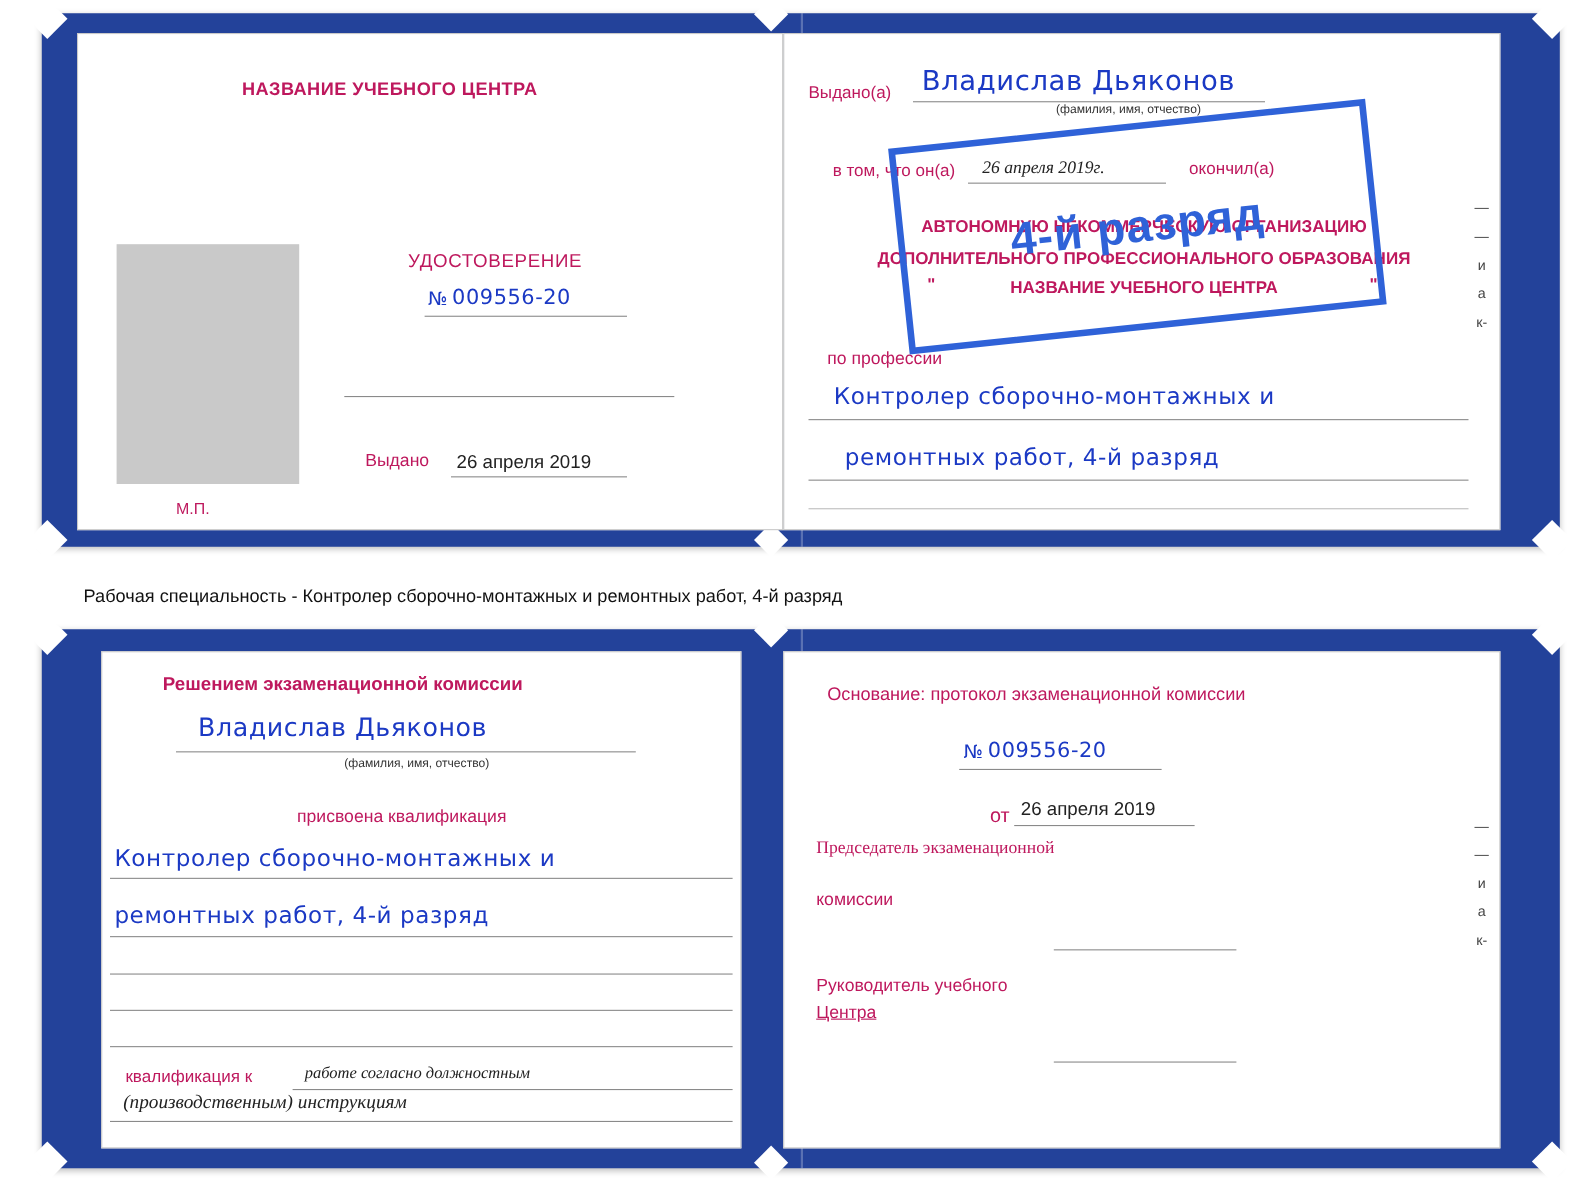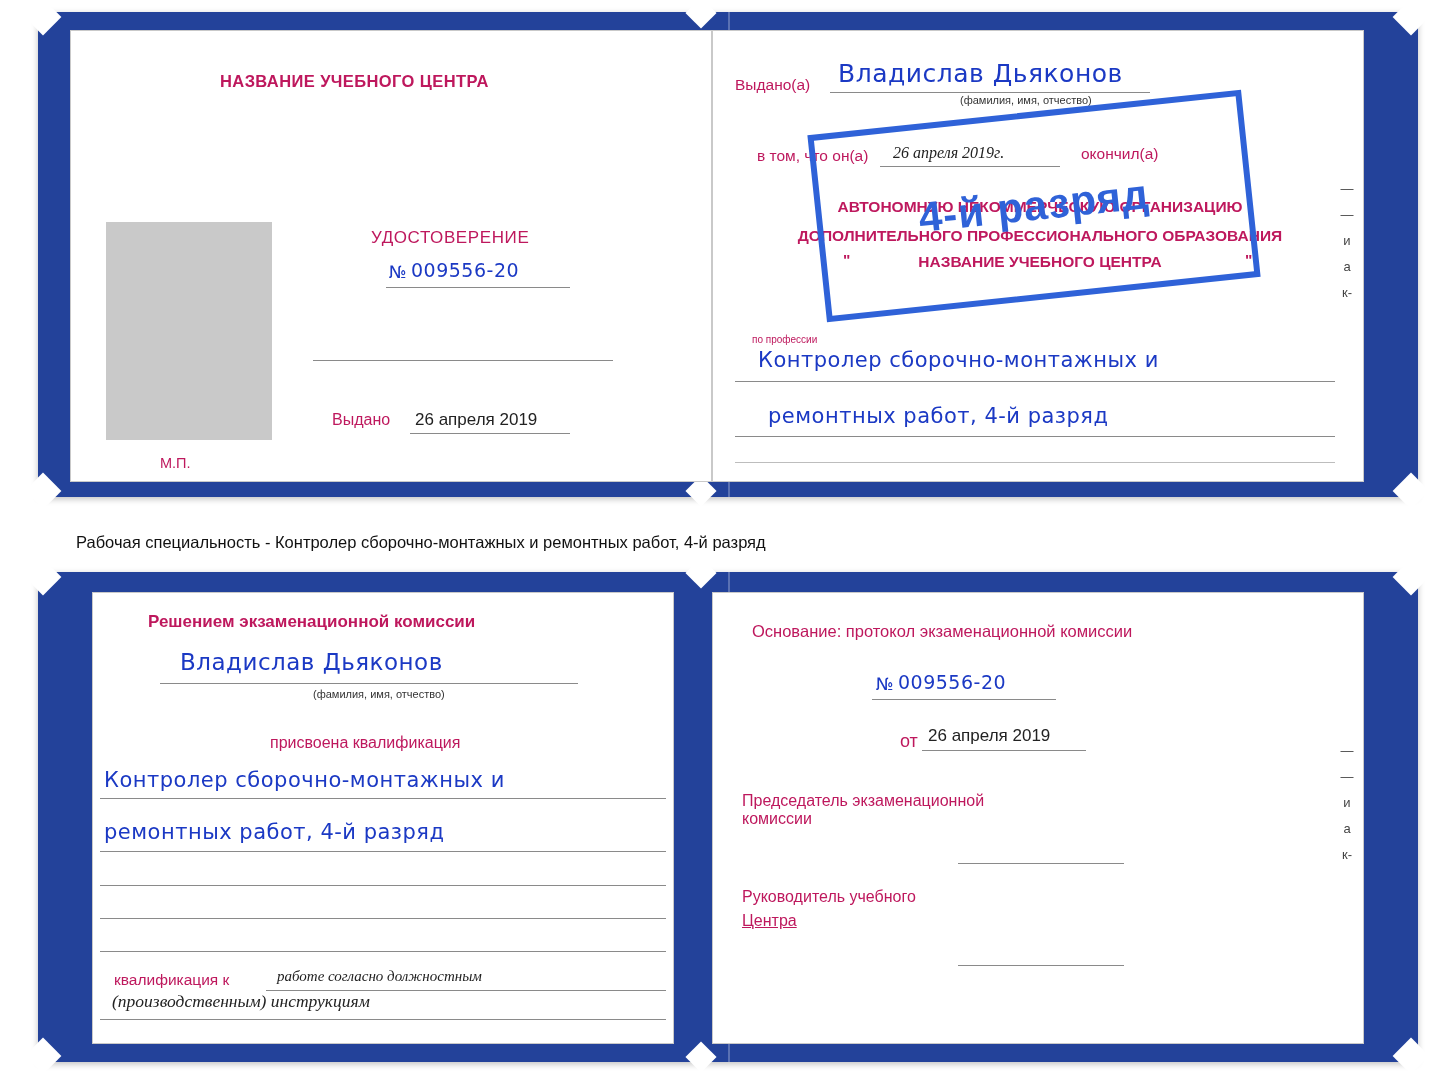--- a/index.html
+++ b/index.html
@@ -175,21 +175,21 @@
   <div class="typed it" style="left:893px; top:144px; font-size:16px;">26 апреля 2019г.</div>
   <div class="rule" style="left:880px; top:166px; width:180px;"></div>
   <div class="print" style="left:1081px; top:145px; font-size:15.5px;">окончил(а)</div>
 
   <div class="print bold center" style="left:730px; top:227px; width:620px; font-size:15.5px;">ДОПОЛНИТЕЛЬНОГО ПРОФЕССИОНАЛЬНОГО ОБРАЗОВАНИЯ</div>
   <div class="print bold center" style="left:740px; top:198px; width:600px; font-size:15.5px;">АВТОНОМНУЮ НЕКОММЕРЧЕСКУЮ ОРГАНИЗАЦИЮ</div>
   <div class="print bold" style="left:843px; top:251px; font-size:15.5px;">"</div>
   <div class="print bold center" style="left:740px; top:253px; width:600px; font-size:15.5px;">НАЗВАНИЕ УЧЕБНОГО ЦЕНТРА</div>
   <div class="print bold" style="left:1245px; top:251px; font-size:15.5px;">"</div>
 
-  <div class="print" style="left:752px; top:318px; font-size:10px;margin-top:16px;">по профессии</div>
+  <div class="print" style="left:752px; top:318px; font-size:16px;">по профессии</div>
 
   <div class="hand" style="left:758px; top:348px; font-size:21px;">Контролер сборочно-монтажных и</div>
   <div class="rule" style="left:735px; top:381px; width:600px;"></div>
 
   <div class="hand" style="left:768px; top:404px; font-size:21px;">ремонтных работ, 4-й разряд</div>
   <div class="rule" style="left:735px; top:436px; width:600px;"></div>
   <div class="rule light" style="left:735px; top:462px; width:600px;"></div>
 
   <div class="edgemarks" style="left:1335px; top:176px; width:24px;">
     <div>—</div>
@@ -243,21 +243,21 @@
   <div class="print" style="left:752px; top:622px; font-size:16.5px;">Основание: протокол экзаменационной комиссии</div>
 
   <div class="hand" style="left:876px; top:674px; font-size:17px;">№</div>
   <div class="hand" style="left:898px; top:671px; font-size:19px;">009556-20</div>
   <div class="rule" style="left:872px; top:699px; width:184px;"></div>
 
   <div class="print" style="left:900px; top:731px; font-size:18px;">от</div>
   <div class="typed" style="left:928px; top:726px; font-size:17px;">26 апреля 2019</div>
   <div class="rule" style="left:922px; top:750px; width:164px;"></div>
 
-  <div class="print" style="left:742px; top:792px; font-size:16px;">Председатель экзаменационной</div>
+  <div class="print" style="left:742px; top:762px; font-size:16px;font-family:Liberation Serif, serif;">Председатель экзаменационной</div>
   <div class="print" style="left:742px; top:810px; font-size:16px;">комиссии</div>
   <div class="rule" style="left:958px; top:863px; width:166px;"></div>
 
   <div class="print" style="left:742px; top:888px; font-size:16px;">Руководитель учебного</div>
   <div class="print" style="left:742px; top:912px; font-size:16px;text-decoration:underline;">Центра</div>
   <div class="rule" style="left:958px; top:965px; width:166px;"></div>
 
   <div class="edgemarks" style="left:1335px; top:738px; width:24px;">
     <div>—</div>
     <div>—</div>

